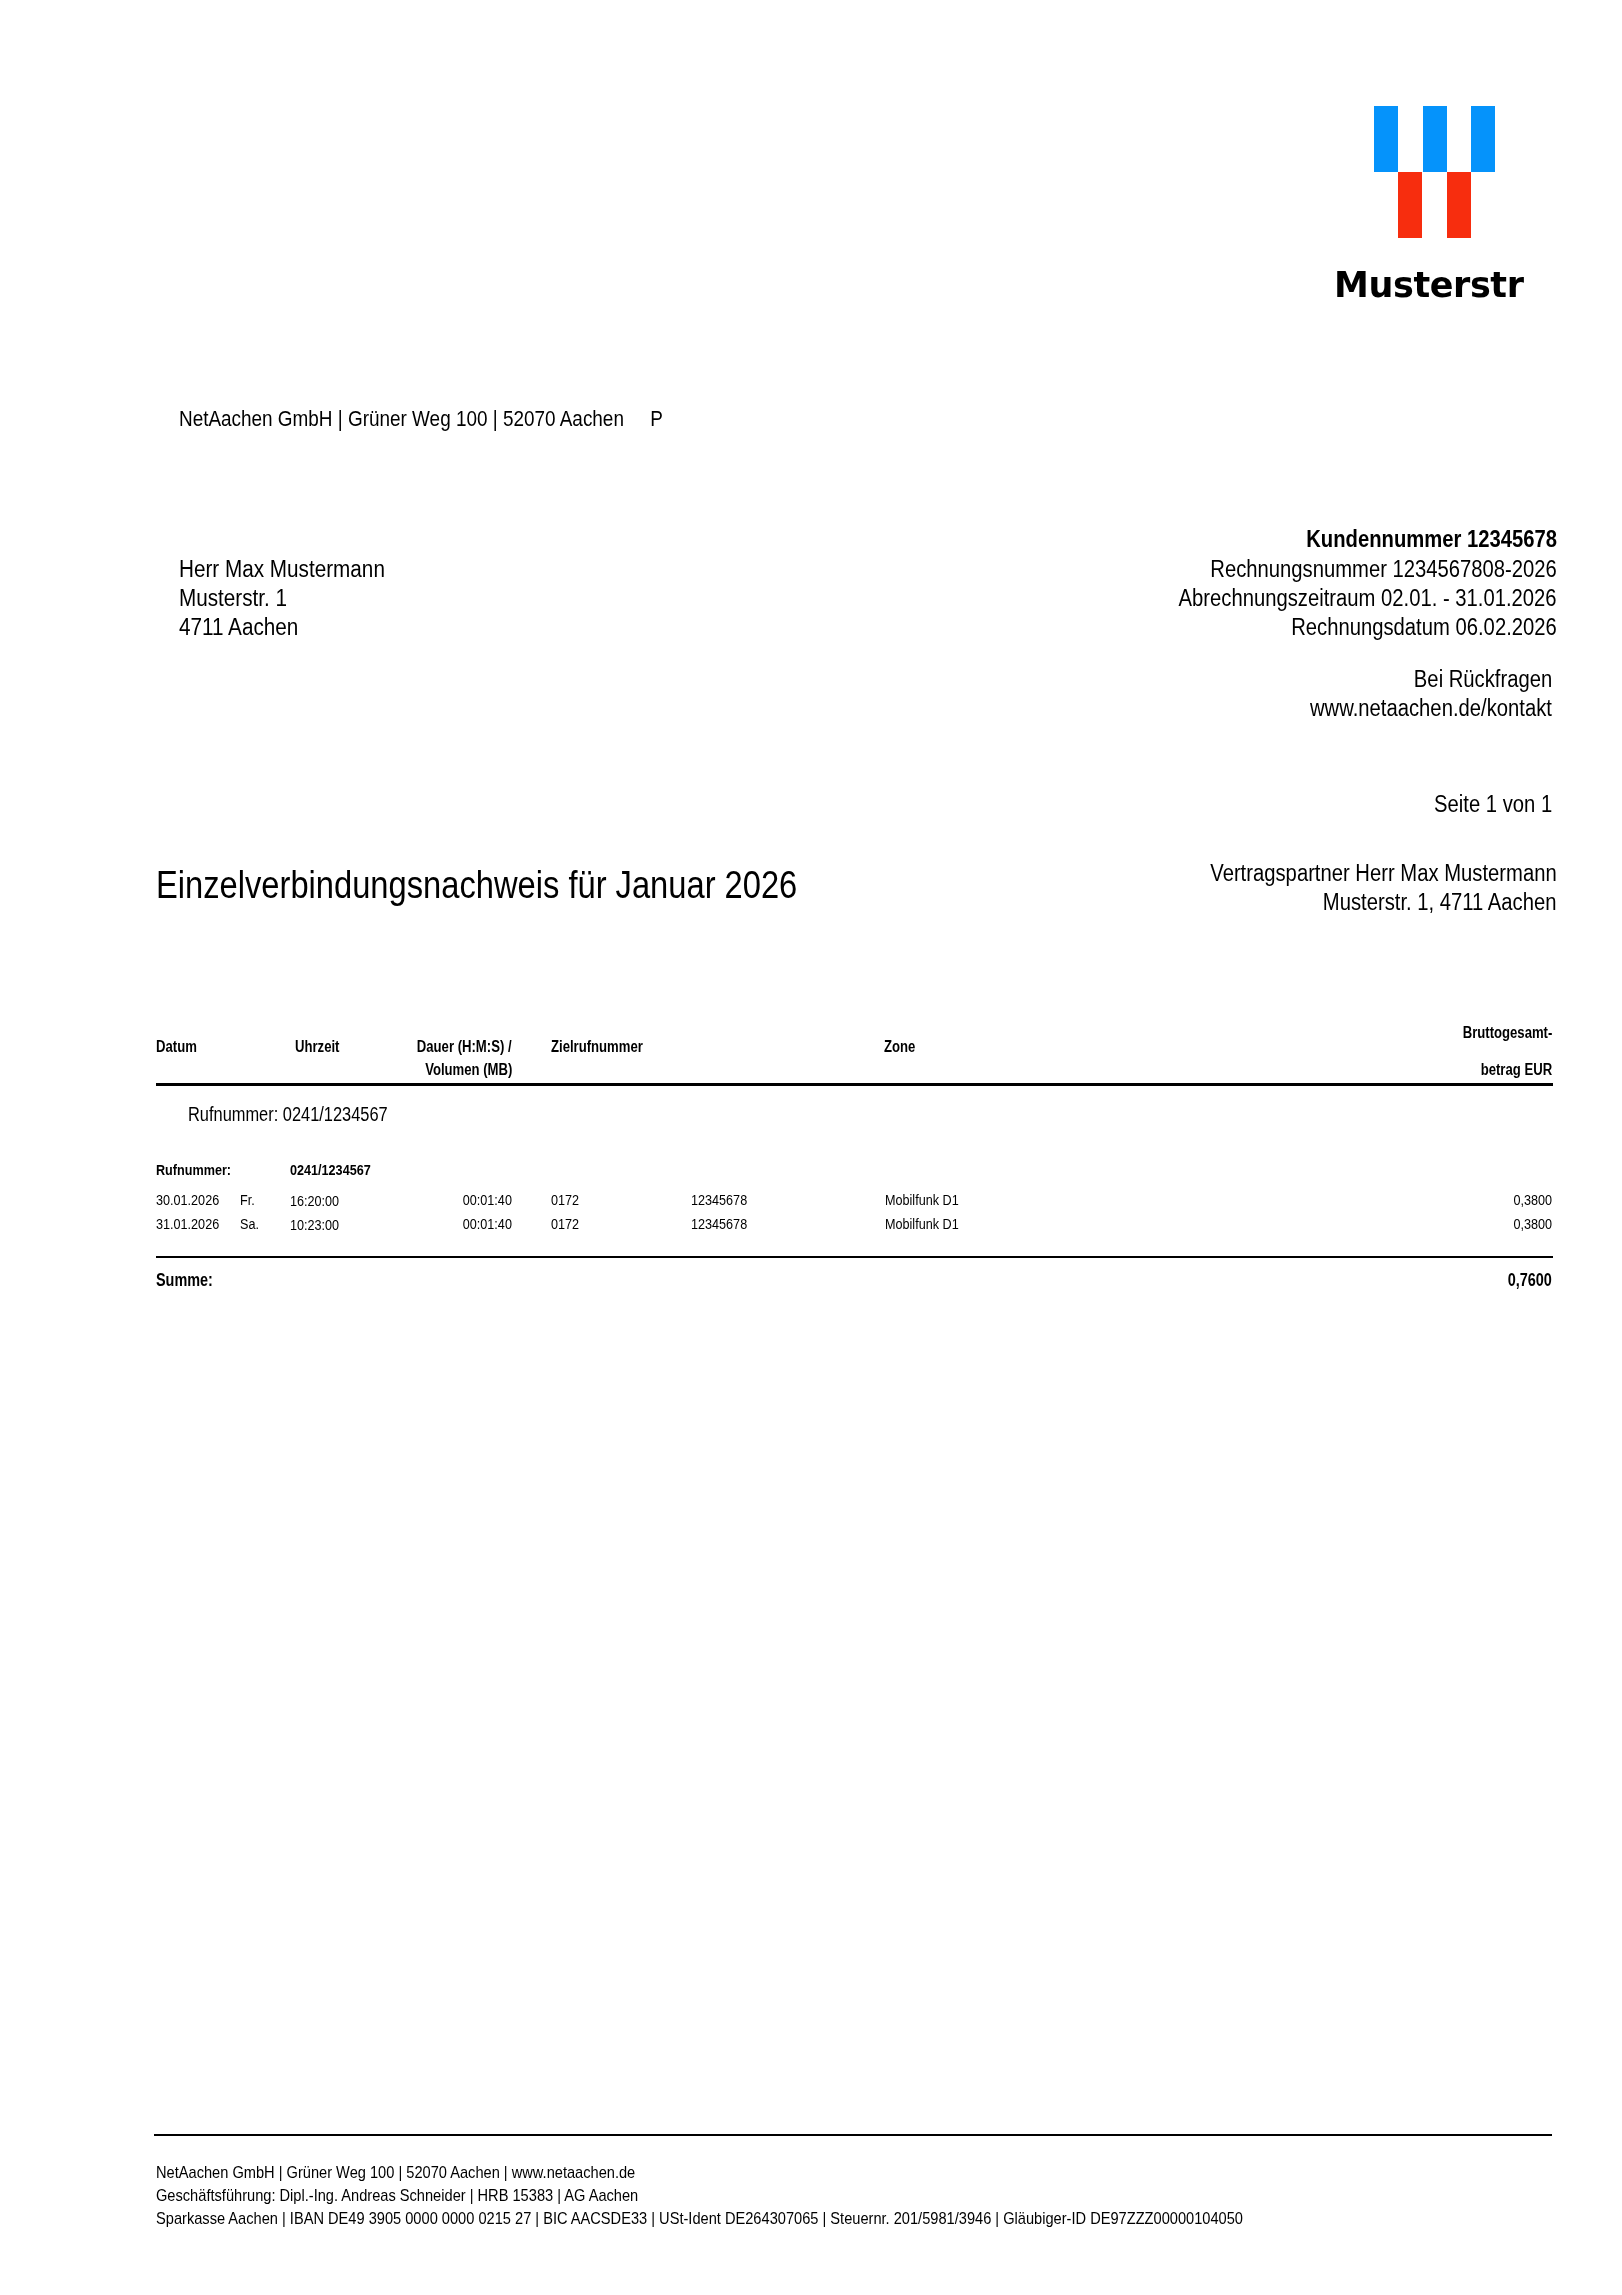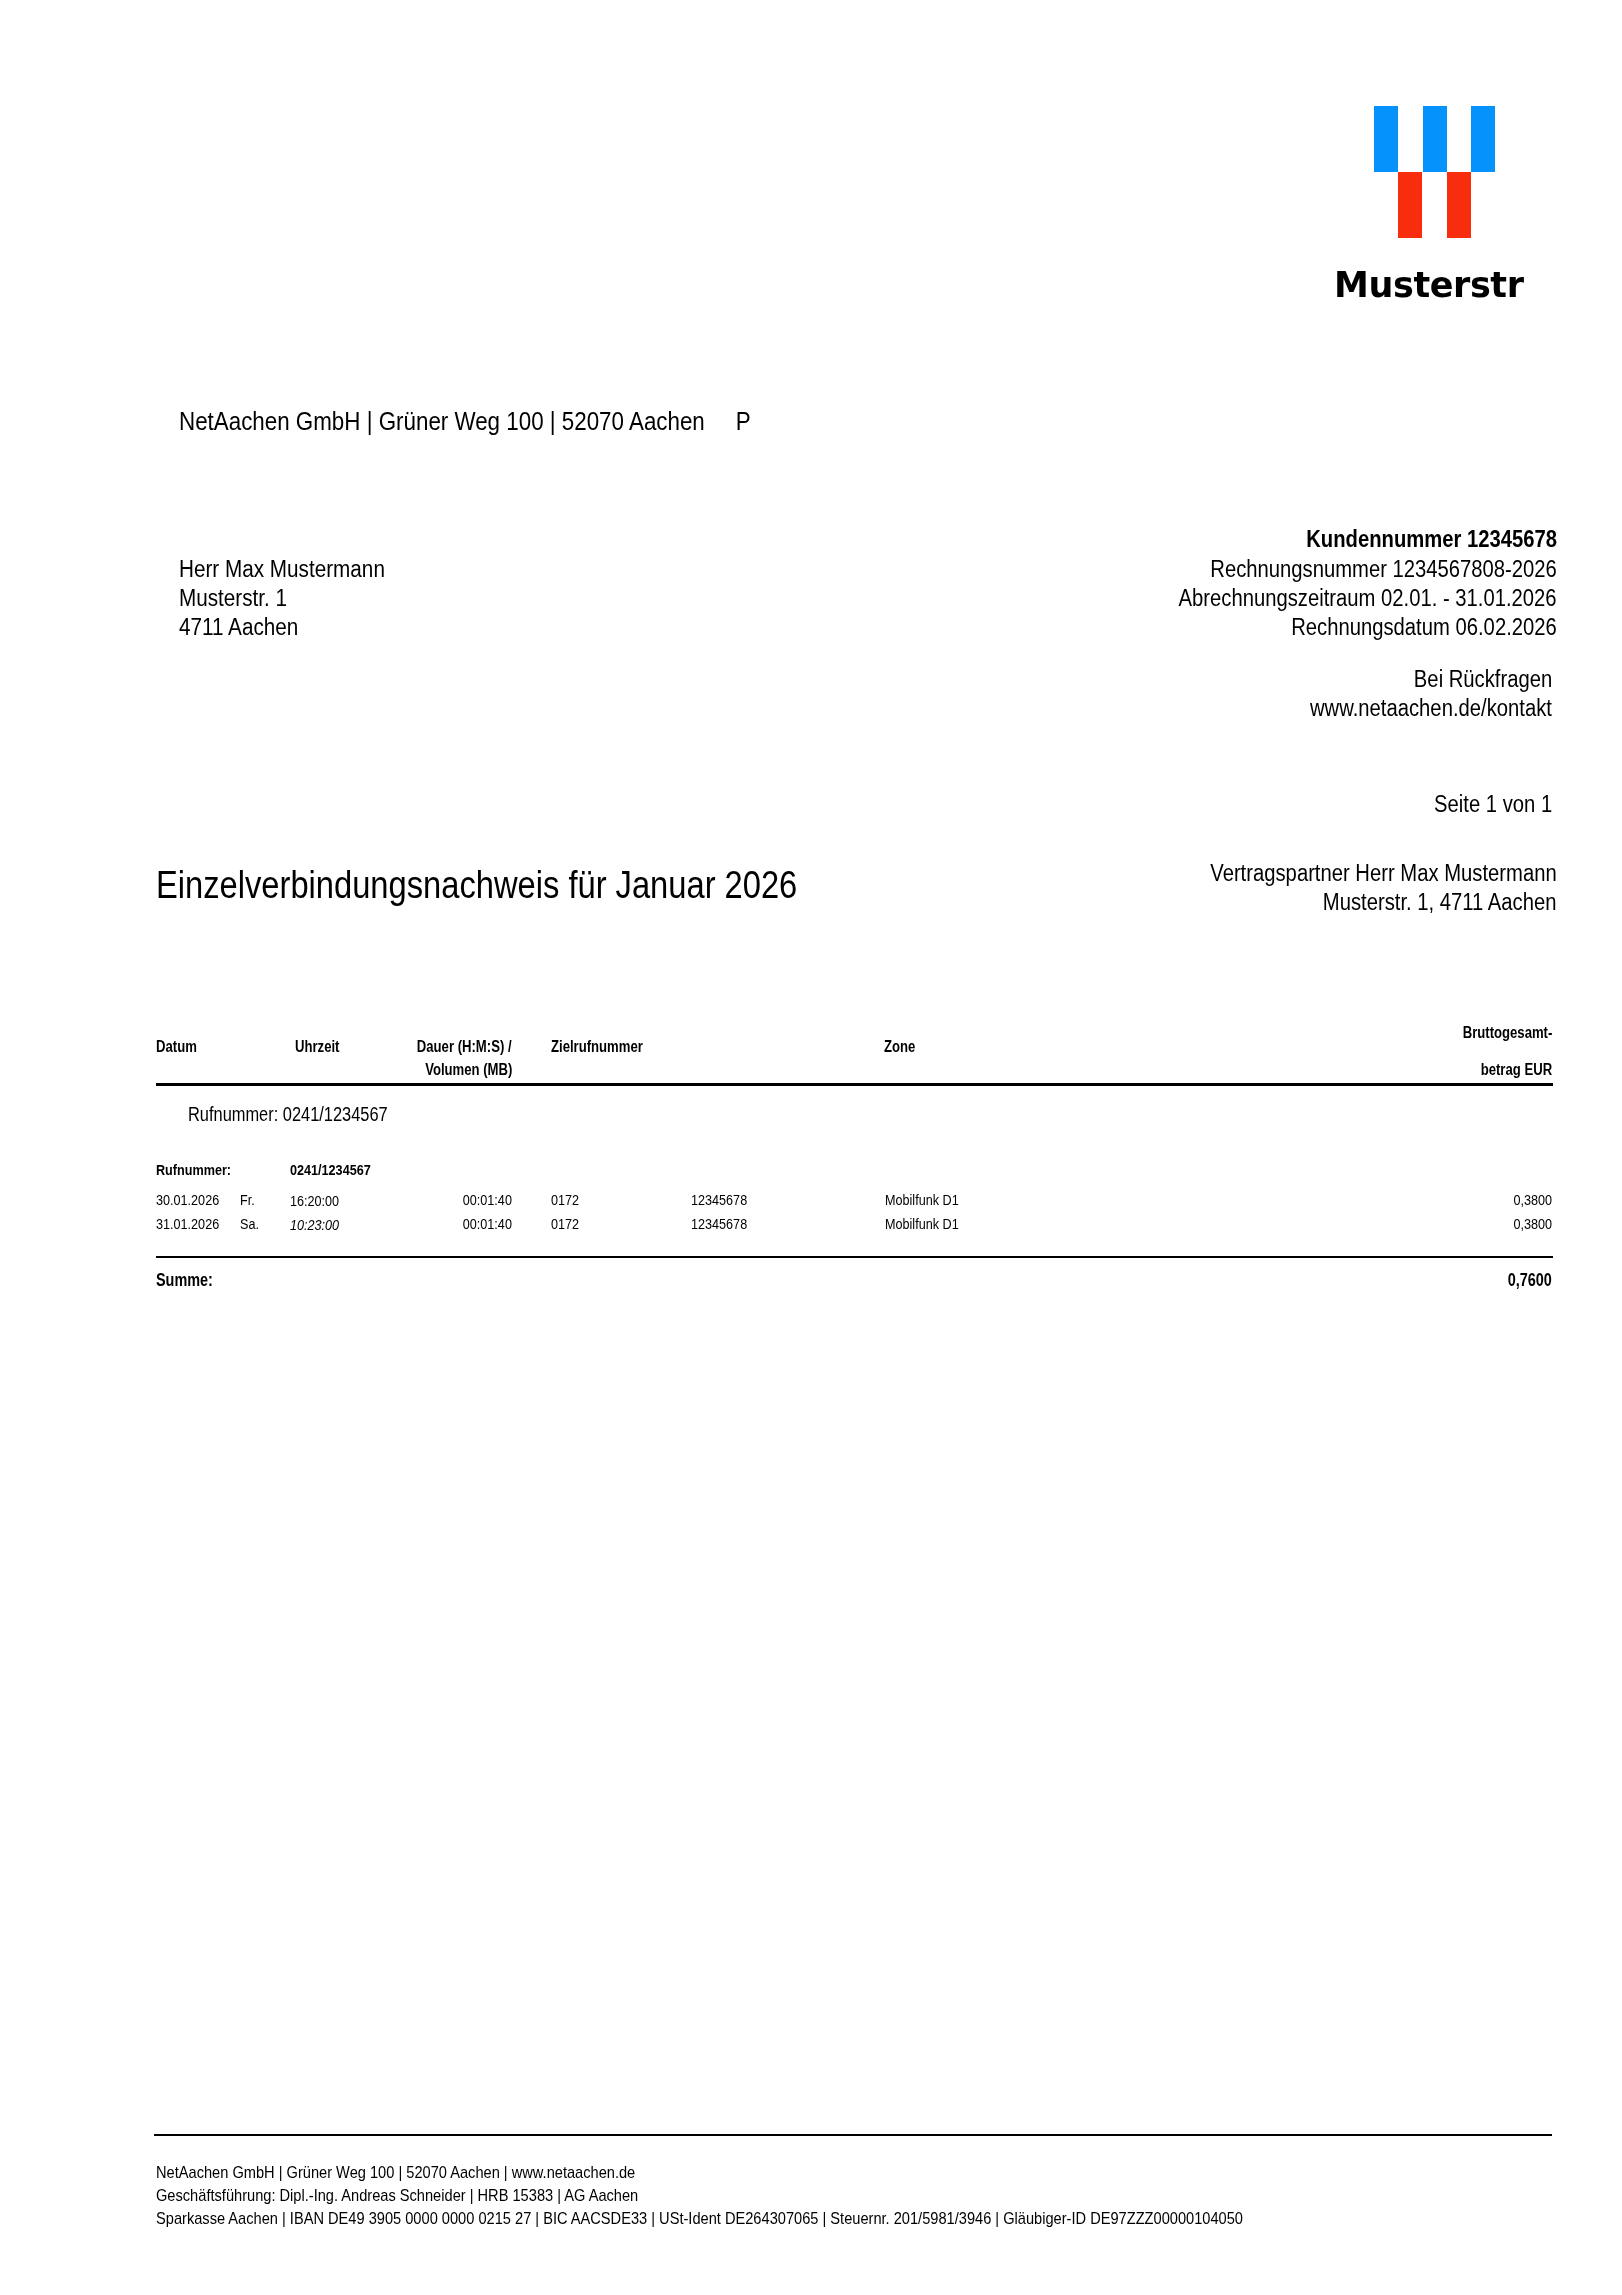--- a/index.html
+++ b/index.html
@@ -10,21 +10,21 @@
   .cond-r { display: inline-block; transform-origin: right top; }
 
   
   #logo { position: absolute; left: 1374px; top: 106px; width: 121px; height: 132px; }
   .bar { position: absolute; width: 24px; height: 66px; }
   .bar.blue { background: #0593fb; top: 0; }
   .bar.red { background: #f72d0e; top: 66px; }
   #logo-text { position: absolute; left: 1334px; top: 265px; font-family: "DejaVu Sans", sans-serif;
                font-weight: bold; font-size: 35px; letter-spacing: -0.4px; }
 
-  .sender { left: 179px; top: 406px; font-size: 26px; }
+  .sender { left: 179px; top: 406px; font-size: 22px; }
   .sender .cond { transform: scaleX(0.86); }
 
   .addr { left: 179px; font-size: 23px; }
   .addr .cond { transform: scaleX(0.9); }
 
   .rblock { right: 66px; font-size: 23px; text-align: right; }
   .rblock .cond-r { transform: scaleX(0.88); }
   .rblock.bold { font-weight: bold; }
 
   .title { left: 156px; top: 864px; font-size: 38px; }
@@ -101,21 +101,21 @@
     <div class="abs td" style="right:1111px; top:1191px; text-align:right;"><span class="cond-r">00:01:40</span></div>
     <div class="abs td" style="left:551px; top:1191px;"><span class="cond">0172</span></div>
     <div class="abs td" style="left:691px; top:1191px;"><span class="cond">12345678</span></div>
     <div class="abs td" style="left:885px; top:1191px;"><span class="cond">Mobilfunk D1</span></div>
     <div class="abs td" style="right:71px; top:1191px; text-align:right;"><span class="cond-r">0,3800</span></div>
   </div>
 
   <div>
     <div class="abs td" style="left:156px; top:1215px;"><span class="cond">31.01.2026</span></div>
     <div class="abs td" style="left:240px; top:1215px;"><span class="cond">Sa.</span></div>
-    <div class="abs td" style="left:290px; top:1216px;font-style:italic;"><span class="cond">10:23:00</span></div>
+    <div class="abs td" style="left:290px; top:1216px;"><span class="cond">10:23:00</span></div>
     <div class="abs td" style="right:1111px; top:1215px; text-align:right;"><span class="cond-r">00:01:40</span></div>
     <div class="abs td" style="left:551px; top:1215px;"><span class="cond">0172</span></div>
     <div class="abs td" style="left:691px; top:1215px;"><span class="cond">12345678</span></div>
     <div class="abs td" style="left:885px; top:1215px;"><span class="cond">Mobilfunk D1</span></div>
     <div class="abs td" style="right:71px; top:1215px; text-align:right;"><span class="cond-r">0,3800</span></div>
   </div>
 
   <div class="rule" style="left:156px; top:1256px; width:1397px; height:2.2px;"></div>
 
   <div class="abs th" style="left:156px; top:1270px; font-size:17.6px;"><span class="cond">Summe:</span></div>

